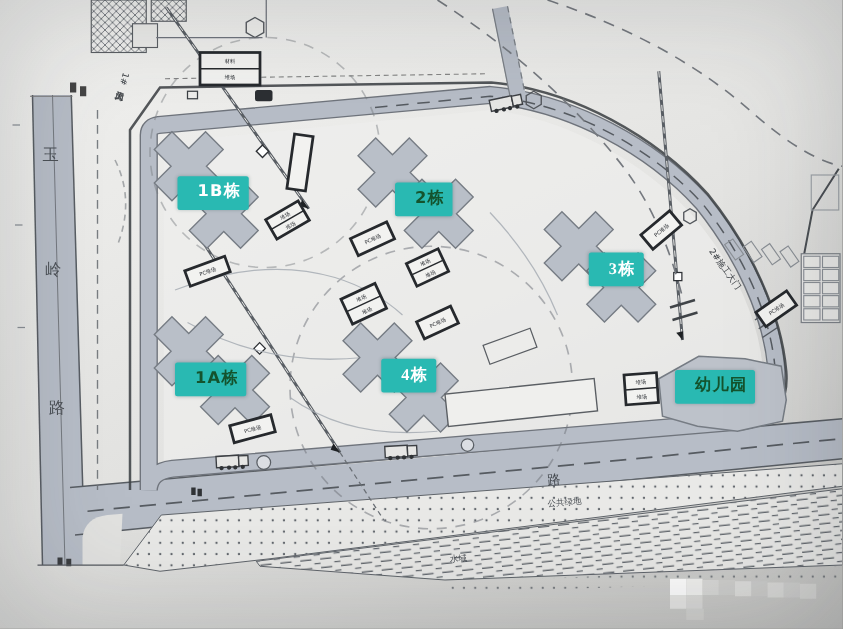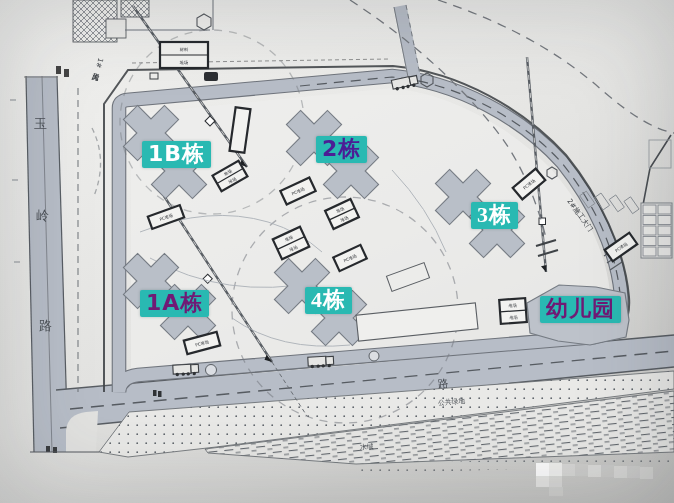--- a/index.html
+++ b/index.html
@@ -2,22 +2,22 @@
 <html><head>
 <meta charset="utf-8">
 <style>
   html,body{margin:0;padding:0;background:#9a9a98;}
   .photo{width:674px;height:503px;position:relative;overflow:hidden;
     background:linear-gradient(155deg,#f1f1ef 0%,#ebebe9 28%,#e3e3e1 52%,#d6d6d4 74%,#c0c0be 100%);
     font-family:"DejaVu Sans",sans-serif;}
   .photo::after{content:"";position:absolute;inset:0;pointer-events:none;
     box-shadow:inset 0 0 95px rgba(45,48,55,.22);}
   svg{position:absolute;left:0;top:0;}
-  .bl{position:absolute;font-weight:bold;font-size:22px;line-height:22px;
-    padding:2px 6px 3px 6px;border-radius:2px;letter-spacing:1px;white-space:nowrap;
+  .bl{position:absolute;font-weight:bold;font-size:13px;line-height:22px;
+    padding:2px 6px 3px 16px;border-radius:2px;letter-spacing:1px;white-space:nowrap;
     box-shadow:0 0 3px rgba(0,60,60,.25);}
   .rn{font-size:13px;fill:#4b5056;}
   .rn2{font-size:10.5px;fill:#3f444a;}
   .tiny{font-size:6.8px;fill:#41464c;}
   .micro{font-size:4.2px;fill:#2e3136;}
   .gate{font-size:7px;fill:#3c4045;}
   text{font-family:"DejaVu Sans",sans-serif;}
 </style>
 </head>
 <body>
@@ -311,18 +311,18 @@
     <rect x="614" y="466" width="13" height="12" fill="#e5e5e3" opacity="0.55"></rect>
     <rect x="627" y="466" width="13" height="12" fill="#d8d8d6" opacity="0.4"></rect>
     <rect x="640" y="467" width="13" height="12" fill="#e2e2e0" opacity="0.5"></rect>
     <rect x="536" y="476" width="13" height="11" fill="#f0f0ee" opacity="0.7"></rect>
     <rect x="549" y="476" width="13" height="11" fill="#e6e6e4" opacity="0.55"></rect>
     <rect x="549" y="487" width="14" height="9" fill="#dcdcda" opacity="0.45"></rect>
   </g>
 </svg>
 
 <div class="bl" style="left: 142px; top: 141px; background: rgb(41, 185, 178); color: rgb(255, 255, 255);">1B栋</div>
-<div class="bl" style="left: 316px; top: 136px; background: rgb(41, 185, 178); color: #4c1d95;">2栋</div>
+<div class="bl" style="left: 316px; top: 146px; background: rgb(41, 185, 178); color: #14532d;">2栋</div>
 <div class="bl" style="left: 471px; top: 202px; background: rgb(41, 185, 178); color: rgb(255, 255, 255); font-family: Liberation Serif, serif;">3栋</div>
-<div class="bl" style="left: 140px; top: 290px; background: rgb(41, 185, 178); color: #701a75;">1A栋</div>
+<div class="bl" style="left: 140px; top: 290px; background: rgb(41, 185, 178); color: #14532d;">1A栋</div>
 <div class="bl" style="left: 305px; top: 287px; background: rgb(41, 185, 178); color: rgb(255, 255, 255); font-family: Liberation Serif, serif;">4栋</div>
-<div class="bl" style="left: 540px; top: 296px; background: rgb(41, 185, 178); color: #701a75;">幼儿园</div>
+<div class="bl" style="left: 540px; top: 296px; background: rgb(41, 185, 178); color: #14532d;">幼儿园</div>
 </div>
 
 </body></html>

